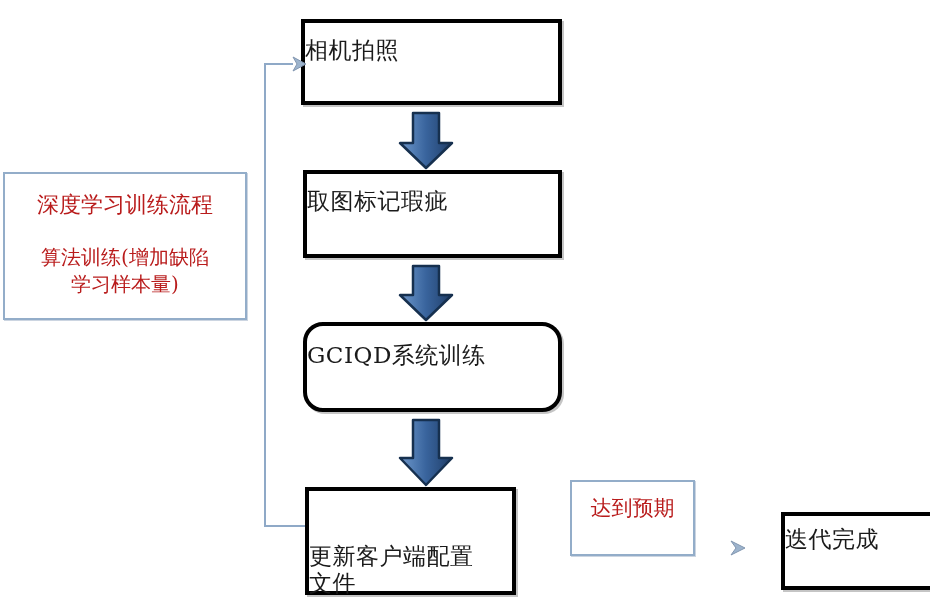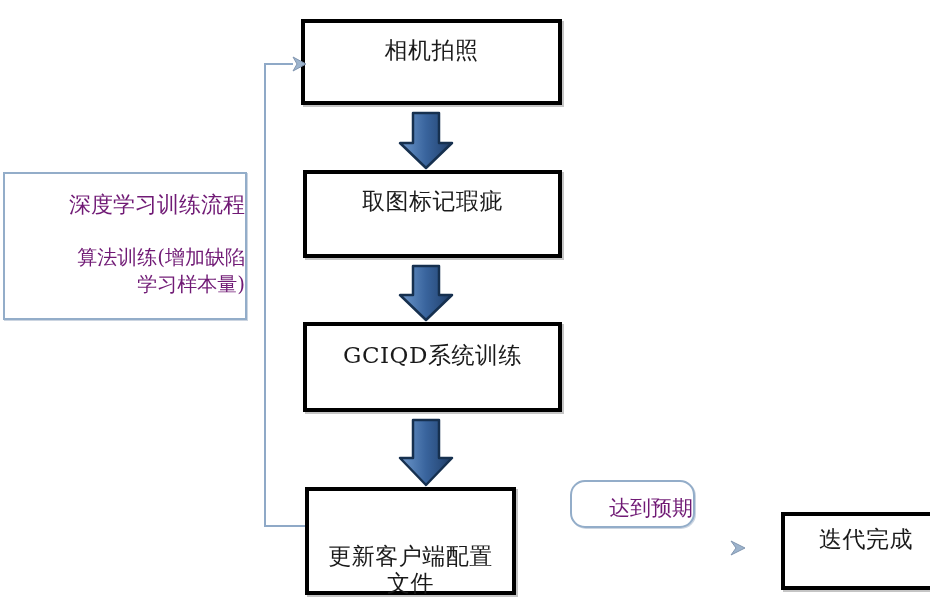--- a/index.html
+++ b/index.html
@@ -23,42 +23,42 @@
     position: absolute;
     box-sizing: border-box;
     background: #ffffff;
     border: 4px solid #000000;
     box-shadow: 2px 2px 0 0 rgba(150,150,150,0.55);
   }
   .proc-label {
     position: absolute;
     left: 0;
     right: 0;
-    text-align: center;
+    text-align: left;
     color: #1a1a1a;
     font-size: 23px;
     line-height: 1.18;
     letter-spacing: 0.5px;
     white-space: pre-line;
   }
 
   
   .note-box {
     position: absolute;
     box-sizing: border-box;
     background: #ffffff;
     border: 2px solid #93adc9;
     box-shadow: 1px 1px 0 0 rgba(170,185,205,0.6);
   }
   .note-text {
     position: absolute;
     left: 0;
     right: 0;
-    text-align: right;
-    color: #701a75;
+    text-align: center;
+    color: #b91c1c;
     font-size: 22px;
     line-height: 1.35;
     white-space: pre-line;
   }
 
   
   #overlay {
     position: absolute;
     left: 0;
     top: 0;
@@ -83,34 +83,34 @@
   </div>
 
   <div class="proc-box" style="left:301px; top:19px; width:261px; height:86px;">
     <div class="proc-label" style="top:14px;">相机拍照</div>
   </div>
 
   <div class="proc-box" style="left:303px; top:170px; width:259px; height:88px;">
     <div class="proc-label" style="top:14px;">取图标记瑕疵</div>
   </div>
 
-  <div class="proc-box" style="left:303px; top:322px; width:259px; height:90px;">
+  <div class="proc-box" style="left:303px; top:322px; width:259px; height:90px;border-radius:20px;">
     <div class="proc-label" style="top:16px;">GCIQD系统训练</div>
   </div>
 
   <div class="proc-box" style="left:305px; top:487px; width:211px; height:108px;">
     <div class="proc-label" style="top:14px;margin-top:38px;">更新客户端配置
 文件</div>
   </div>
 
   <div class="proc-box" style="left:745px; top:512px; width:170px; height:78px;margin-left:36px;">
     <div class="proc-label" style="top:10px;">迭代完成</div>
   </div>
 
-  <div class="note-box" style="left:570px; top:480px; width:125px; height:48px;border-radius:15px;">
+  <div class="note-box" style="left:570px; top:480px; width:125px; height:76px;">
     <div class="note-text" style="top:12px; font-size:21px;">达到预期</div>
   </div>
 
   <svg id="overlay" viewBox="0 0 930 605">
     <defs>
       <linearGradient id="blockArrowGrad" x1="0" y1="0" x2="1" y2="0">
         <stop offset="0%" stop-color="#6f93c4"></stop>
         <stop offset="22%" stop-color="#5782b8"></stop>
         <stop offset="50%" stop-color="#39649d"></stop>
         <stop offset="78%" stop-color="#2b4f80"></stop>

